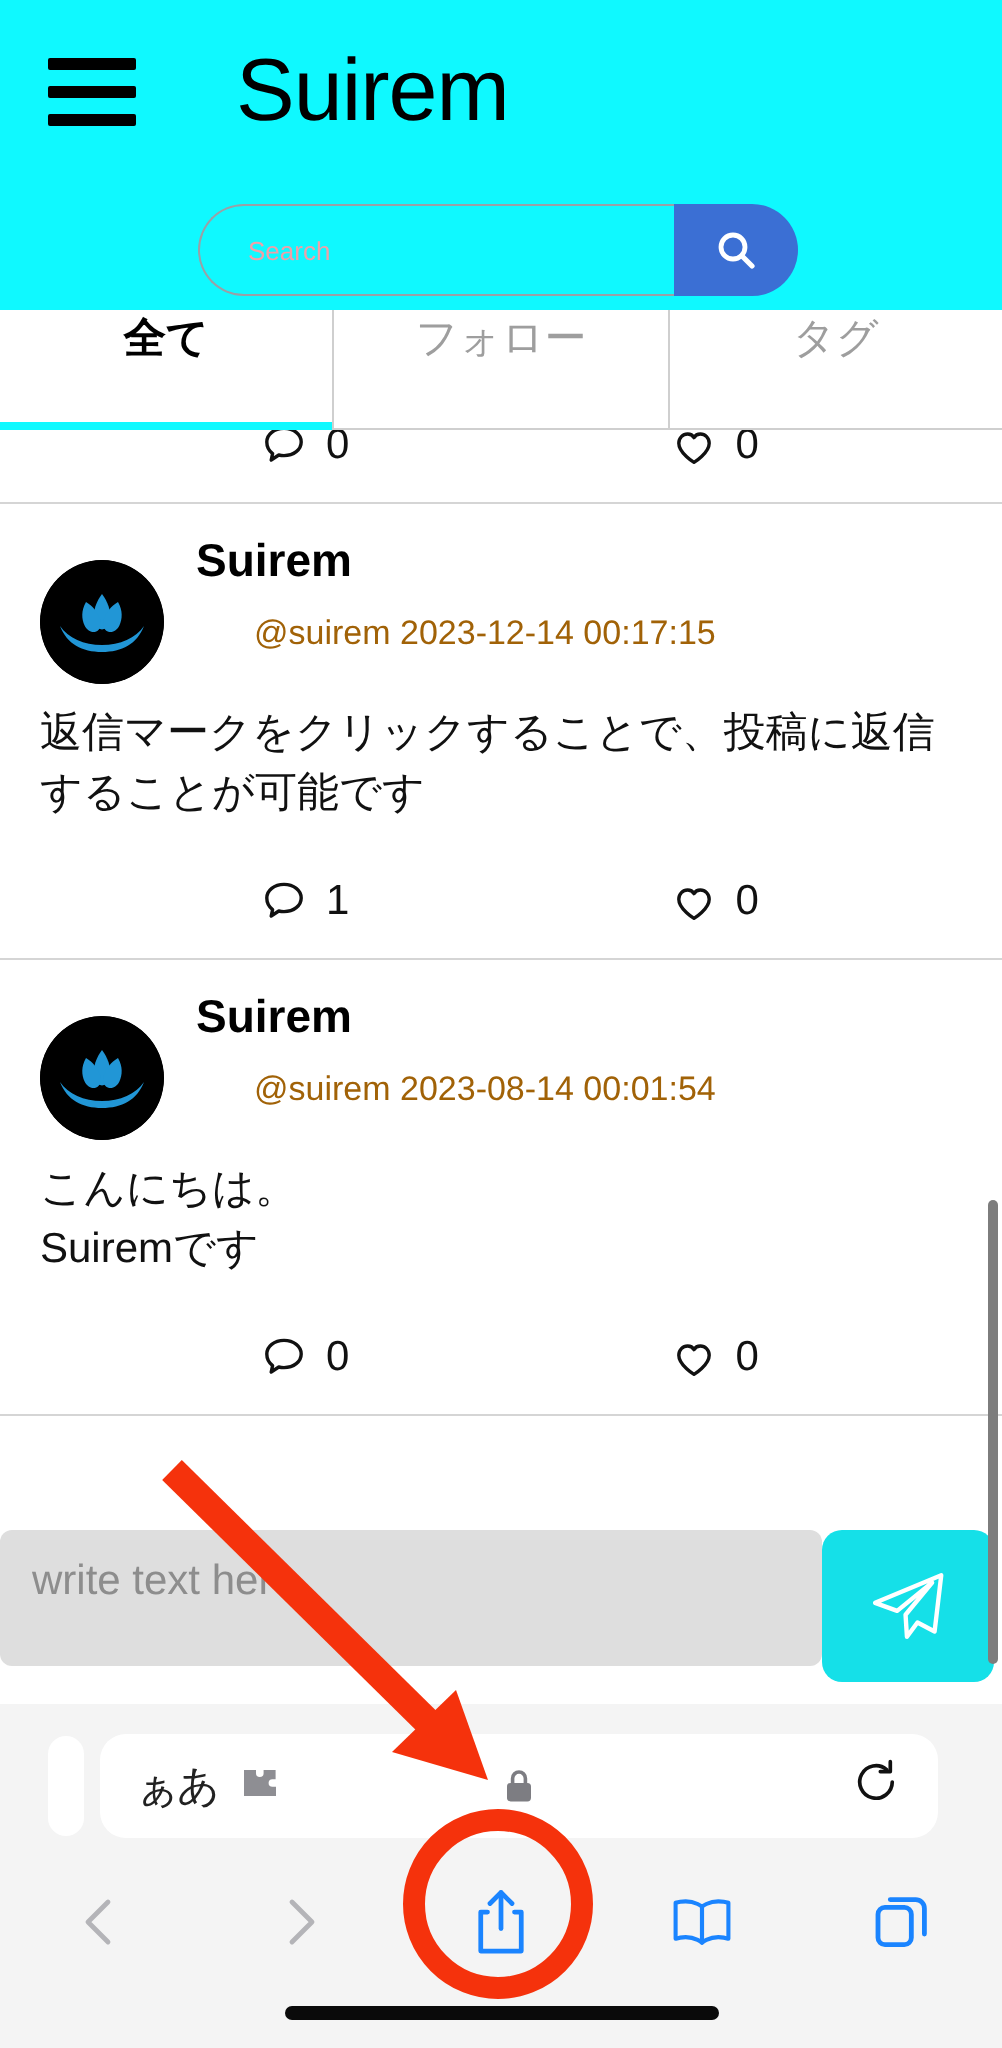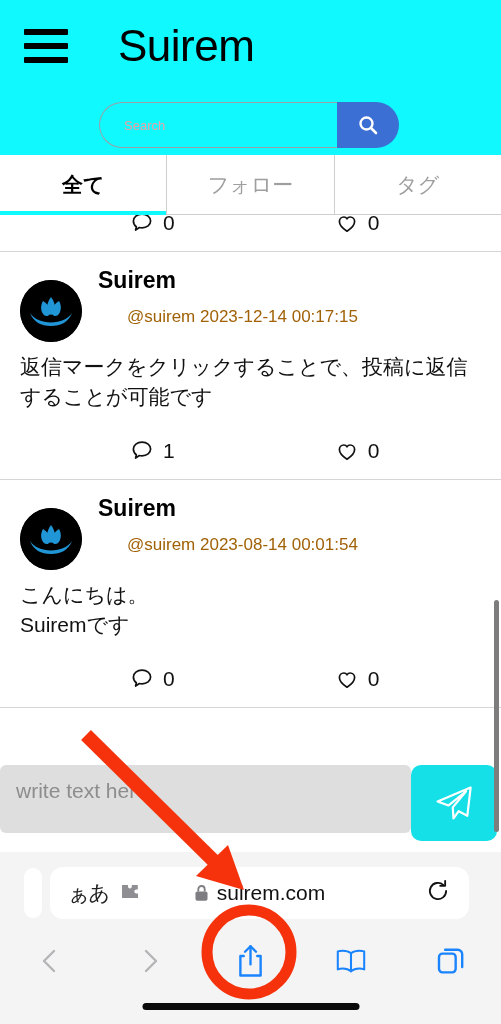--- a/index.html
+++ b/index.html
@@ -34,21 +34,21 @@
   .search-input::placeholder { color:#f0a0a8; opacity:1; }
   .search-btn {
     width:62px; height:46px; background:#3b6fd4; border:none;
     border-radius:0 23px 23px 0; cursor:pointer;
     display:flex; align-items:center; justify-content:center;
   }
 
   
   .tab-bar { position:absolute; top:155px; left:0; width:501px; height:60px;
              display:flex; background:#fff; z-index:6; }
-  .tab { flex:1; display:flex; align-items:center; justify-content:center;
+  .tab { flex:1; display:flex; justify-content:center;
          font-size:21px; color:#9e9e9e; background:#fff;
          border-right:1px solid #cfcfcf; border-bottom:1px solid #cfcfcf;
          cursor:pointer; position:relative; }
   .tab:last-child { border-right:none; }
   .tab.active { color:#000; font-weight:bold; border-bottom:none; }
   .tab.active::after { content:""; position:absolute; left:0; right:0; bottom:0;
                        height:4px; background:#0ff9ff; }
 
   
   .feed { position:absolute; top:215px; left:0; width:501px; height:545px;
@@ -266,21 +266,20 @@
         <span class="puzzle">
           <svg width="22" height="20" viewBox="0 0 22 20">
             <path d="M3 4h6v1.6a1.9 1.9 0 1 0 3.8 0V4h6v4.6h-1.6a1.9 1.9 0 1 0 0 3.8H19V17H3z" fill="#8e8e93"></path>
           </svg>
         </span>
         <div class="url-center">
           <svg width="15" height="18" viewBox="0 0 15 18">
             <rect x="1.5" y="7.5" width="12" height="9.2" rx="1.8" fill="#7d7d82"></rect>
             <path d="M4.3 7.5V5.2a3.2 3.2 0 0 1 6.4 0v2.3" stroke="#7d7d82" stroke-width="1.8" fill="none"></path>
           </svg>
-          <span class="url-text">suirem.com</span>
         </div>
         <span class="reload">
           <svg width="26" height="26" viewBox="0 0 24 24" fill="none">
             <path d="M19.5 12a7.5 7.5 0 1 1-2.6-5.7" stroke="#111" stroke-width="1.7" stroke-linecap="round"></path>
             <path d="M18.6 2.6v4.6h-4.6" stroke="#111" stroke-width="1.7" stroke-linecap="round" stroke-linejoin="round"></path>
           </svg>
         </span>
       </div>
     </div>
 

